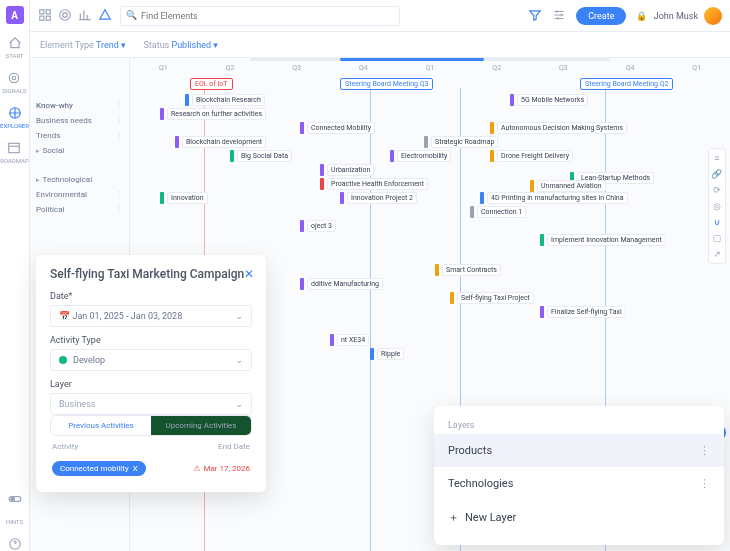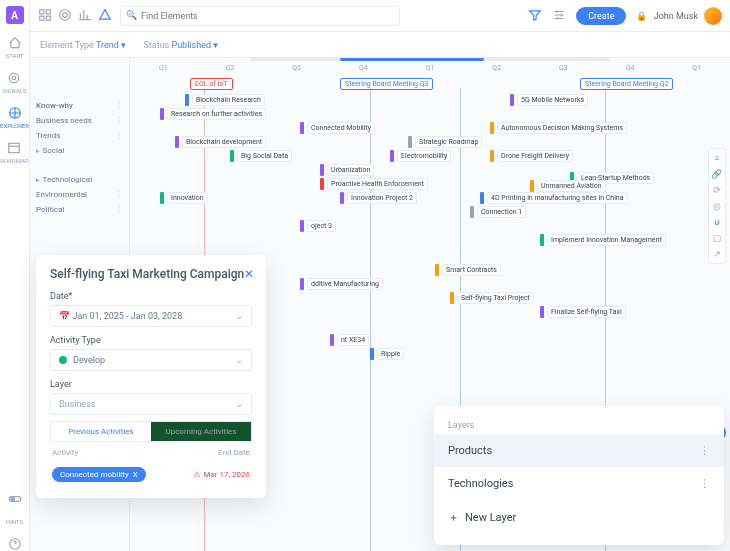--- a/index.html
+++ b/index.html
@@ -48,21 +48,21 @@
 .bar .t{background:#fff;padding:1px 3px;border:1px solid #e8ecf2;border-radius:2px}
 .tools{position:absolute;right:4px;top:90px;width:18px;background:#fff;border:1px solid #e8ecf2;border-radius:3px;display:flex;flex-direction:column;gap:6px;padding:4px 0;align-items:center;color:#9aa5b8;font-size:9px}
 .createfab{position:absolute;right:4px;bottom:110px;background:#3b82f6;color:#fff;border:none;border-radius:12px;padding:4px 10px;font-size:8px;cursor:pointer}
 .modal{position:absolute;left:36px;top:255px;width:230px;background:#fff;border-radius:6px;box-shadow:0 8px 24px rgba(0,0,0,.12);padding:12px 14px;z-index:20}
 .modal h3{font-size:12px;color:#4b5563;font-weight:500;margin-bottom:10px}
 .modal .close{position:absolute;right:12px;top:12px;color:#3b82f6;cursor:pointer;font-size:12px}
 .modal label{display:block;font-size:9px;color:#4b5563;margin:8px 0 4px}
 .modal .field{width:100%;border:1px solid #e8ecf2;border-radius:3px;padding:5px 8px;font-size:9px;color:#6b7690;display:flex;align-items:center;cursor:pointer}
 .modal .field .chv{margin-left:auto;color:#9aa5b8}
 .dot{width:8px;height:8px;border-radius:50%;margin-right:6px}
-.tabs{display:flex;border:1px solid #e8ecf2;border-radius:0;overflow:hidden;margin-top:6px}
+.tabs{display:flex;border:1px solid #e8ecf2;border-radius:6px;overflow:hidden;}
 .tabs .tab{flex:1;text-align:center;padding:5px 0;font-size:8px;cursor:pointer;color:#9aa5b8}
 .tabs .tab.active{color:#3b82f6;background:#fff}
 .tabs .tab:not(.active){background:#14532d}
 .conn-hdr{display:flex;justify-content:space-between;font-size:8px;color:#9aa5b8;padding:6px 2px}
 .chip{background:#3b82f6;color:#fff;border-radius:10px;padding:3px 8px;font-size:8px;display:inline-flex;align-items:center;gap:4px}
 .conn-row{display:flex;justify-content:space-between;align-items:center;padding:4px 2px}
 .warn{color:#ef4444;font-size:8px;display:flex;align-items:center;gap:3px}
 .popover{position:absolute;right:6px;bottom:6px;width:290px;background:#fff;border-radius:6px;box-shadow:0 8px 24px rgba(0,0,0,.12);z-index:30;padding:10px 0}
 .popover .ph{font-size:9px;color:#9aa5b8;padding:4px 14px}
 .popover .pi{font-size:11px;color:#374151;padding:10px 14px;display:flex;align-items:center;cursor:pointer}
@@ -239,21 +239,21 @@
               <span class="t">Connected Mobility</span>
             </div>
             <div class="bar" style="left: 360px; top: 28px;">
               <span class="h" style="background:#f59e0b"></span>
               <span class="t">Autonomous Decision Making Systems</span>
             </div>
             <div class="bar" style="left: 45px; top: 42px;">
               <span class="h" style="background:#8b5cf6"></span>
               <span class="t">Blockchain development</span>
             </div>
-            <div class="bar" style="left: 268px; top: 42px; padding-left: 10px;">
+            <div class="bar" style="left: 284px; top: 42px; padding-left: 10px;">
               <span class="h" style="background:#9ca3af"></span>
               <span class="t">Strategic Roadmap</span>
             </div>
             <div class="bar" style="left: 440px; top: 42px; margin-top: 36px;">
               <span class="h" style="background:#10b981"></span>
               <span class="t">Lean-Startup Methods</span>
             </div>
             <div class="bar" style="left: 100px; top: 56px;">
               <span class="h" style="background:#10b981"></span>
               <span class="t">Big Social Data</span>

